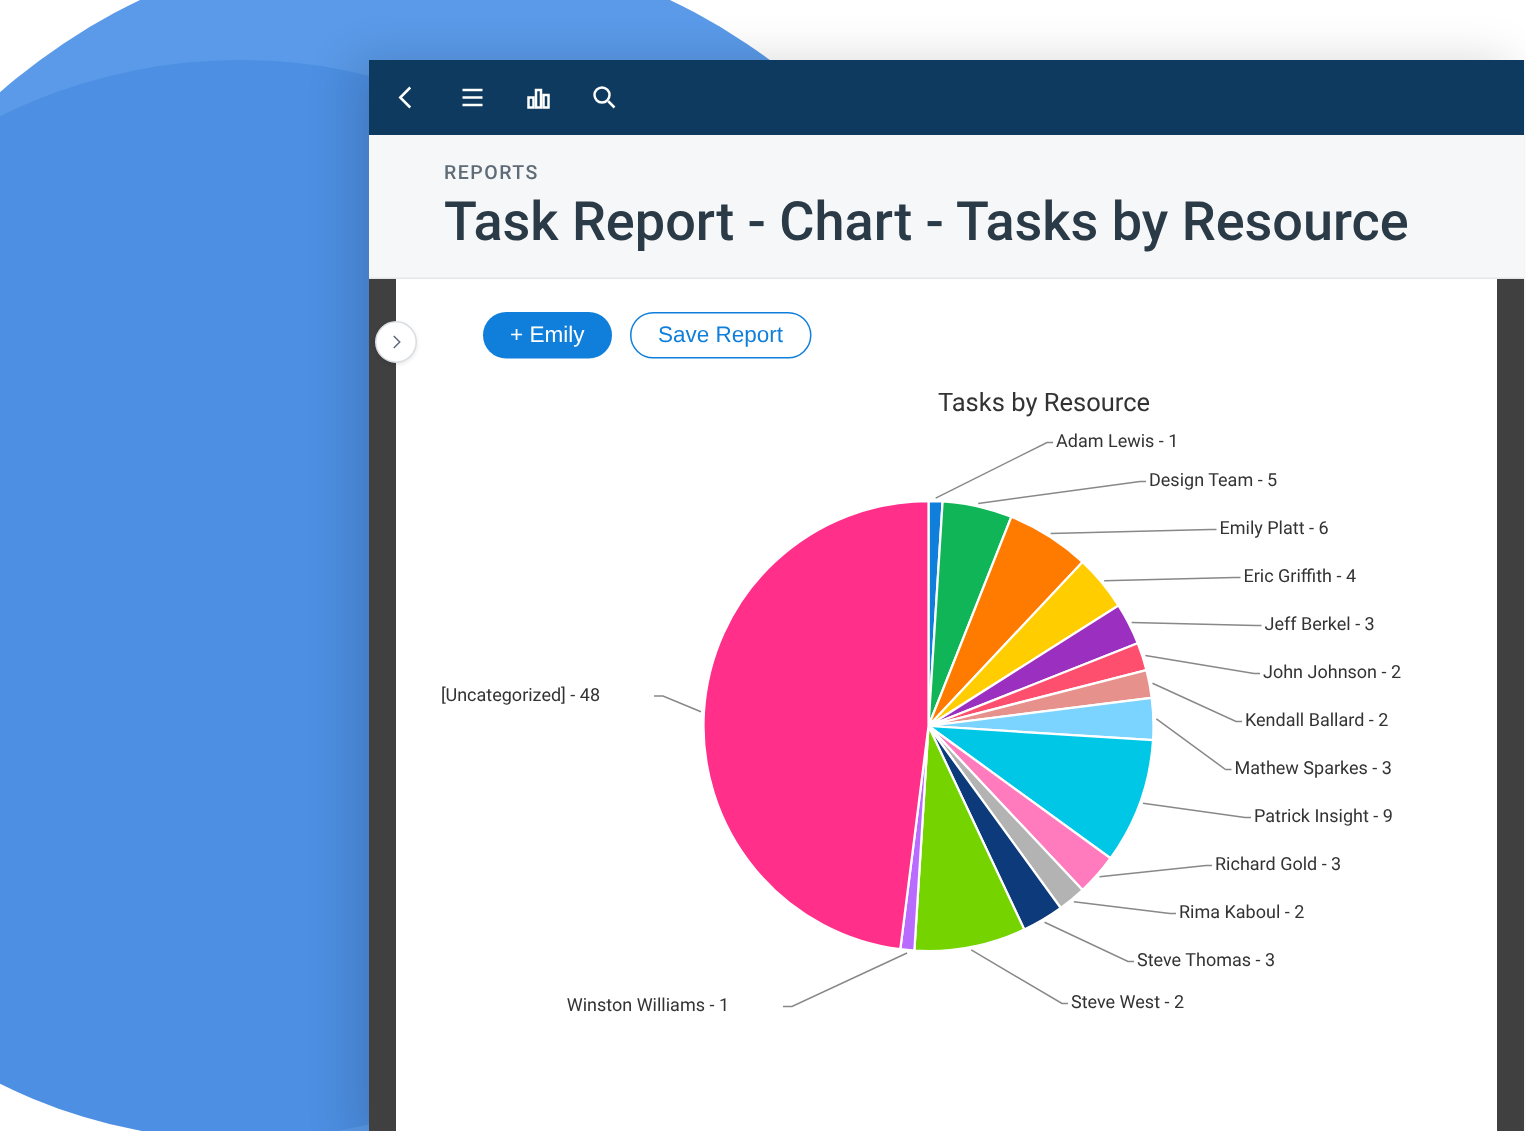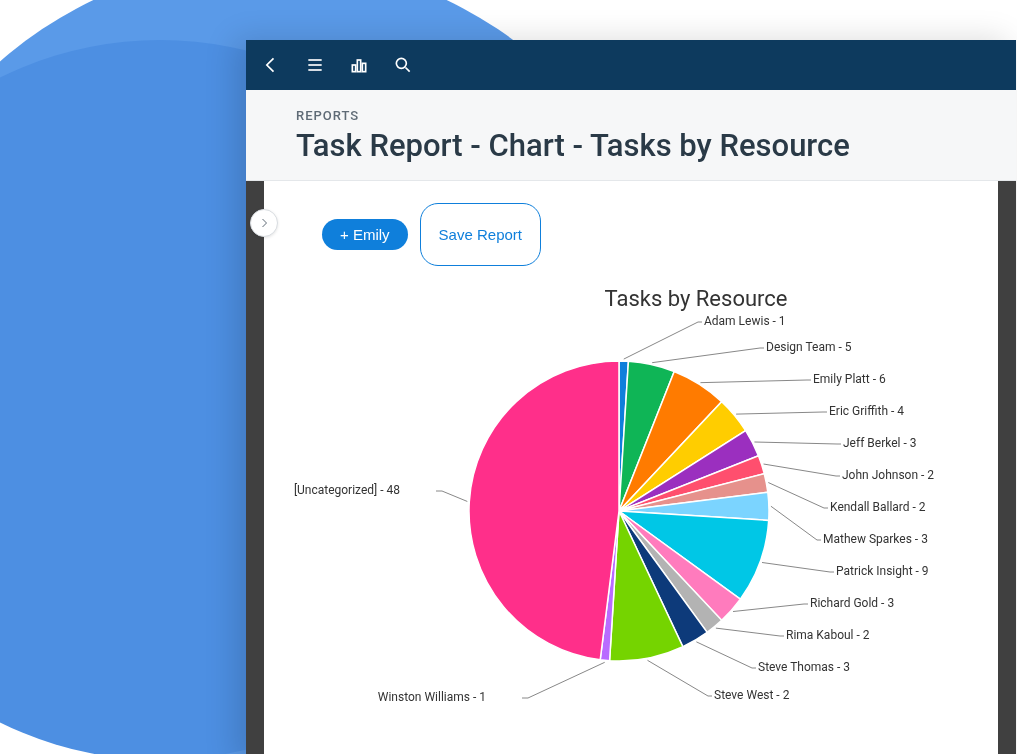--- a/index.html
+++ b/index.html
@@ -64,21 +64,21 @@
     padding: 18px 50px 16px 50px;
     border-bottom: 1px solid #e4e7ea;
   }
   .header .crumb {
     font-size: 13px;
     letter-spacing: 1px;
     color: #5f6b76;
     font-weight: 500;
   }
   .header .title {
-    font-size: 31px;
+    font-size: 36px;
     color: #2a3a47;
     font-weight: 500;
     margin-top: 4px;
   }
   .content {
     background: #fff;
     margin: 0 18px;
     position: relative;
     height: 600px;
   }
@@ -96,21 +96,21 @@
     padding: 7px 18px;
     font-size: 15px;
     font-weight: 500;
     cursor: pointer;
   }
   .btn-outline {
     background: #fff;
     color: #0f7fdb;
     border: 1.5px solid #0f7fdb;
     border-radius: 18px;
-    padding: 22px 18px;
+    padding: 6px 18px;
     font-size: 15px;
     cursor: pointer;
   }
   .expand-circle {
     position: absolute;
     left: -14px;
     top: 28px;
     width: 28px;
     height: 28px;
     border-radius: 50%;
@@ -123,21 +123,21 @@
     box-shadow: 0 1px 3px rgba(0,0,0,0.1);
   }
   .expand-circle svg { stroke: #5f6b76; stroke-width: 2; fill: none; }
   .chart-wrap {
     position: relative;
     margin-top: 10px;
     height: 440px;
   }
   .chart-title {
     text-align: center;
-    font-size: 22px;
+    font-size: 17px;
     color: #333;
     margin-bottom: 8px;
     margin-left: 130px;
   }
   .pie-svg {
     position: absolute;
     left: 200px;
     top: 70px;
   }
   .chart-label {

